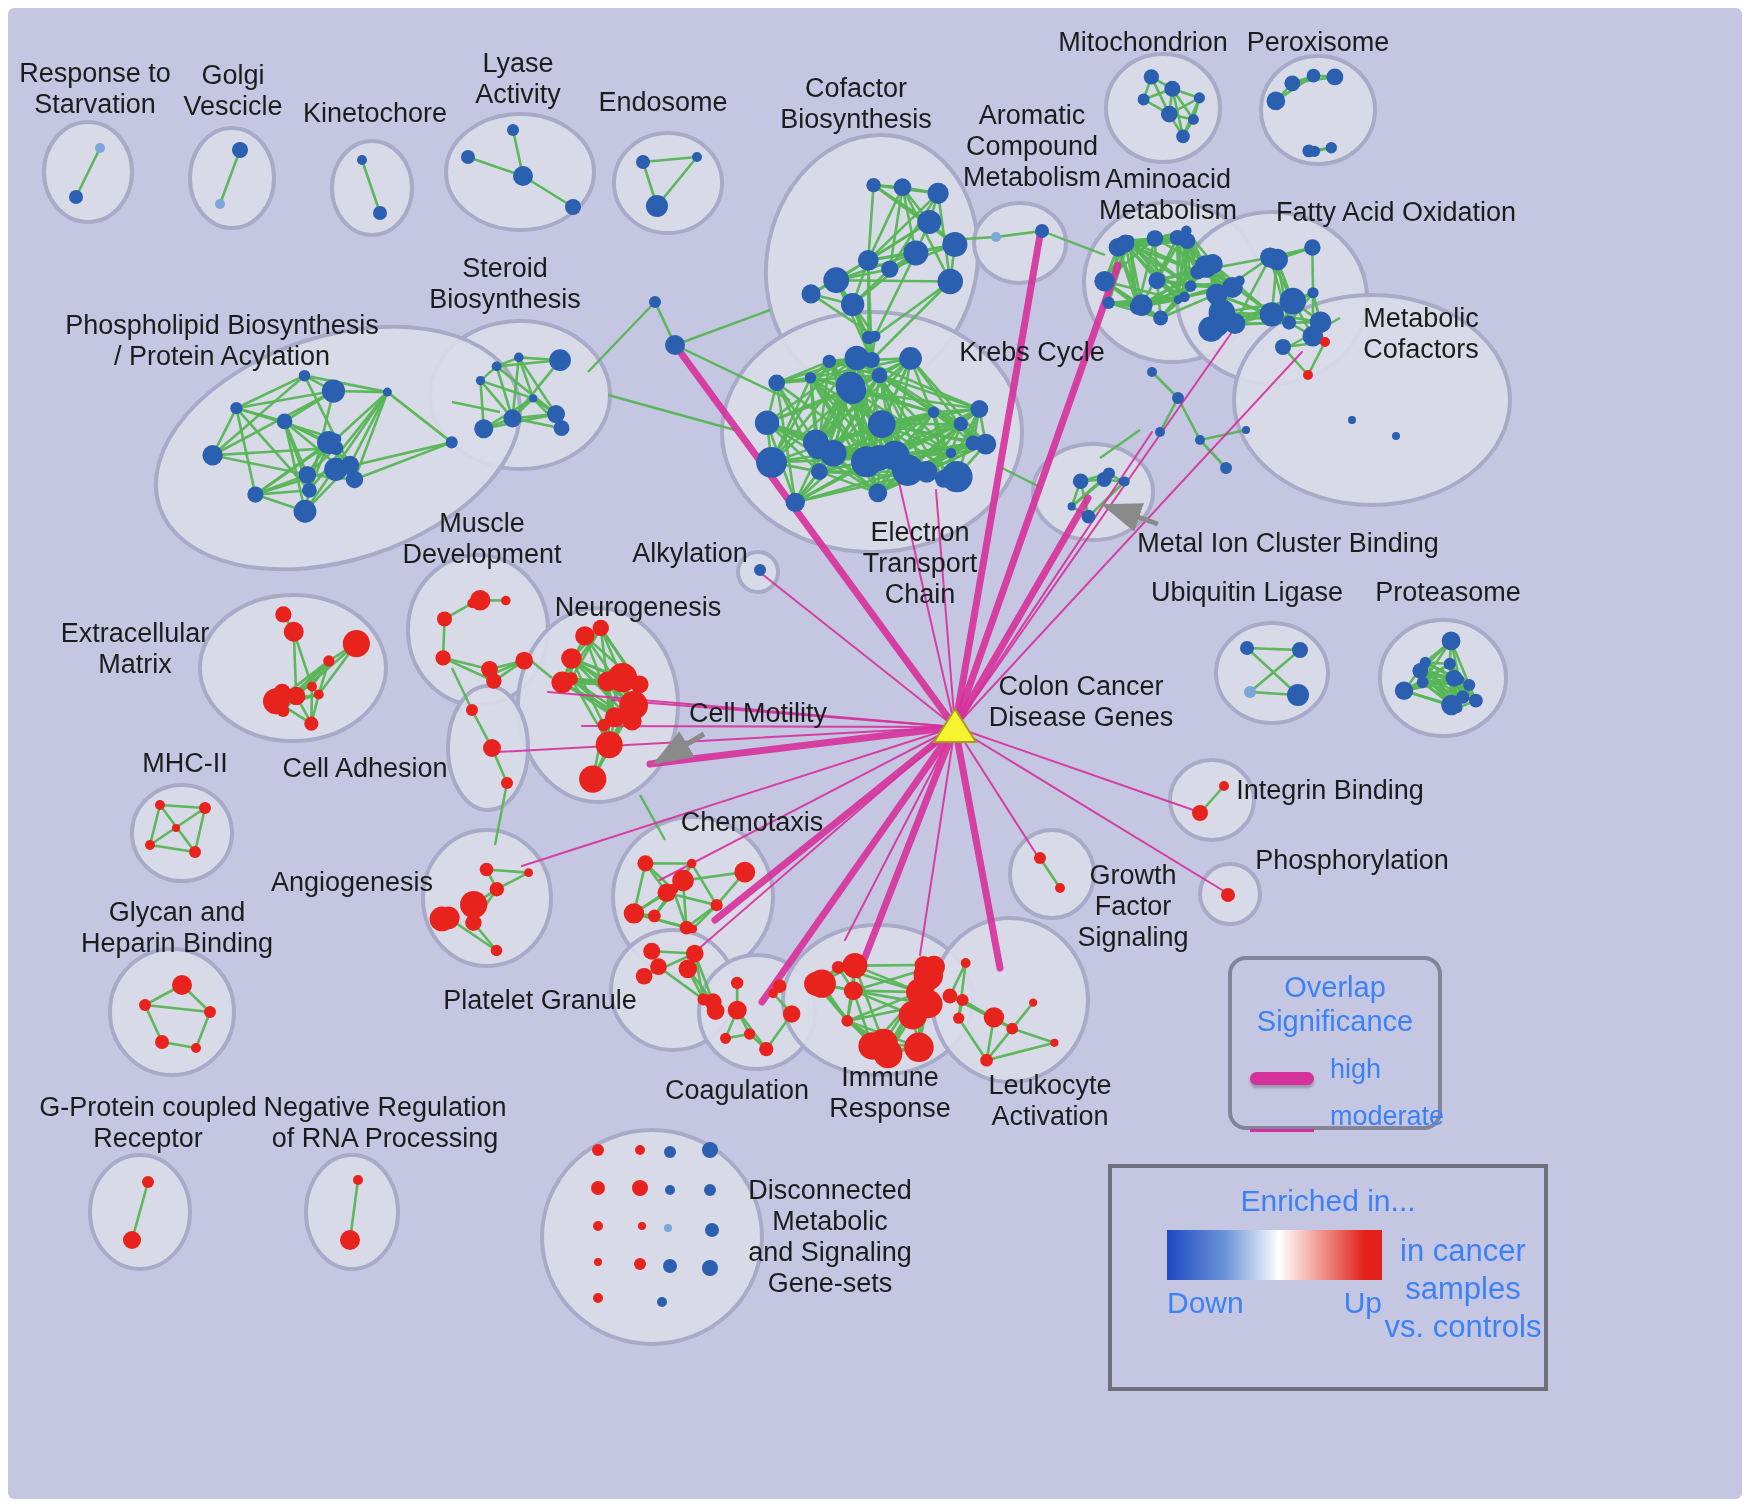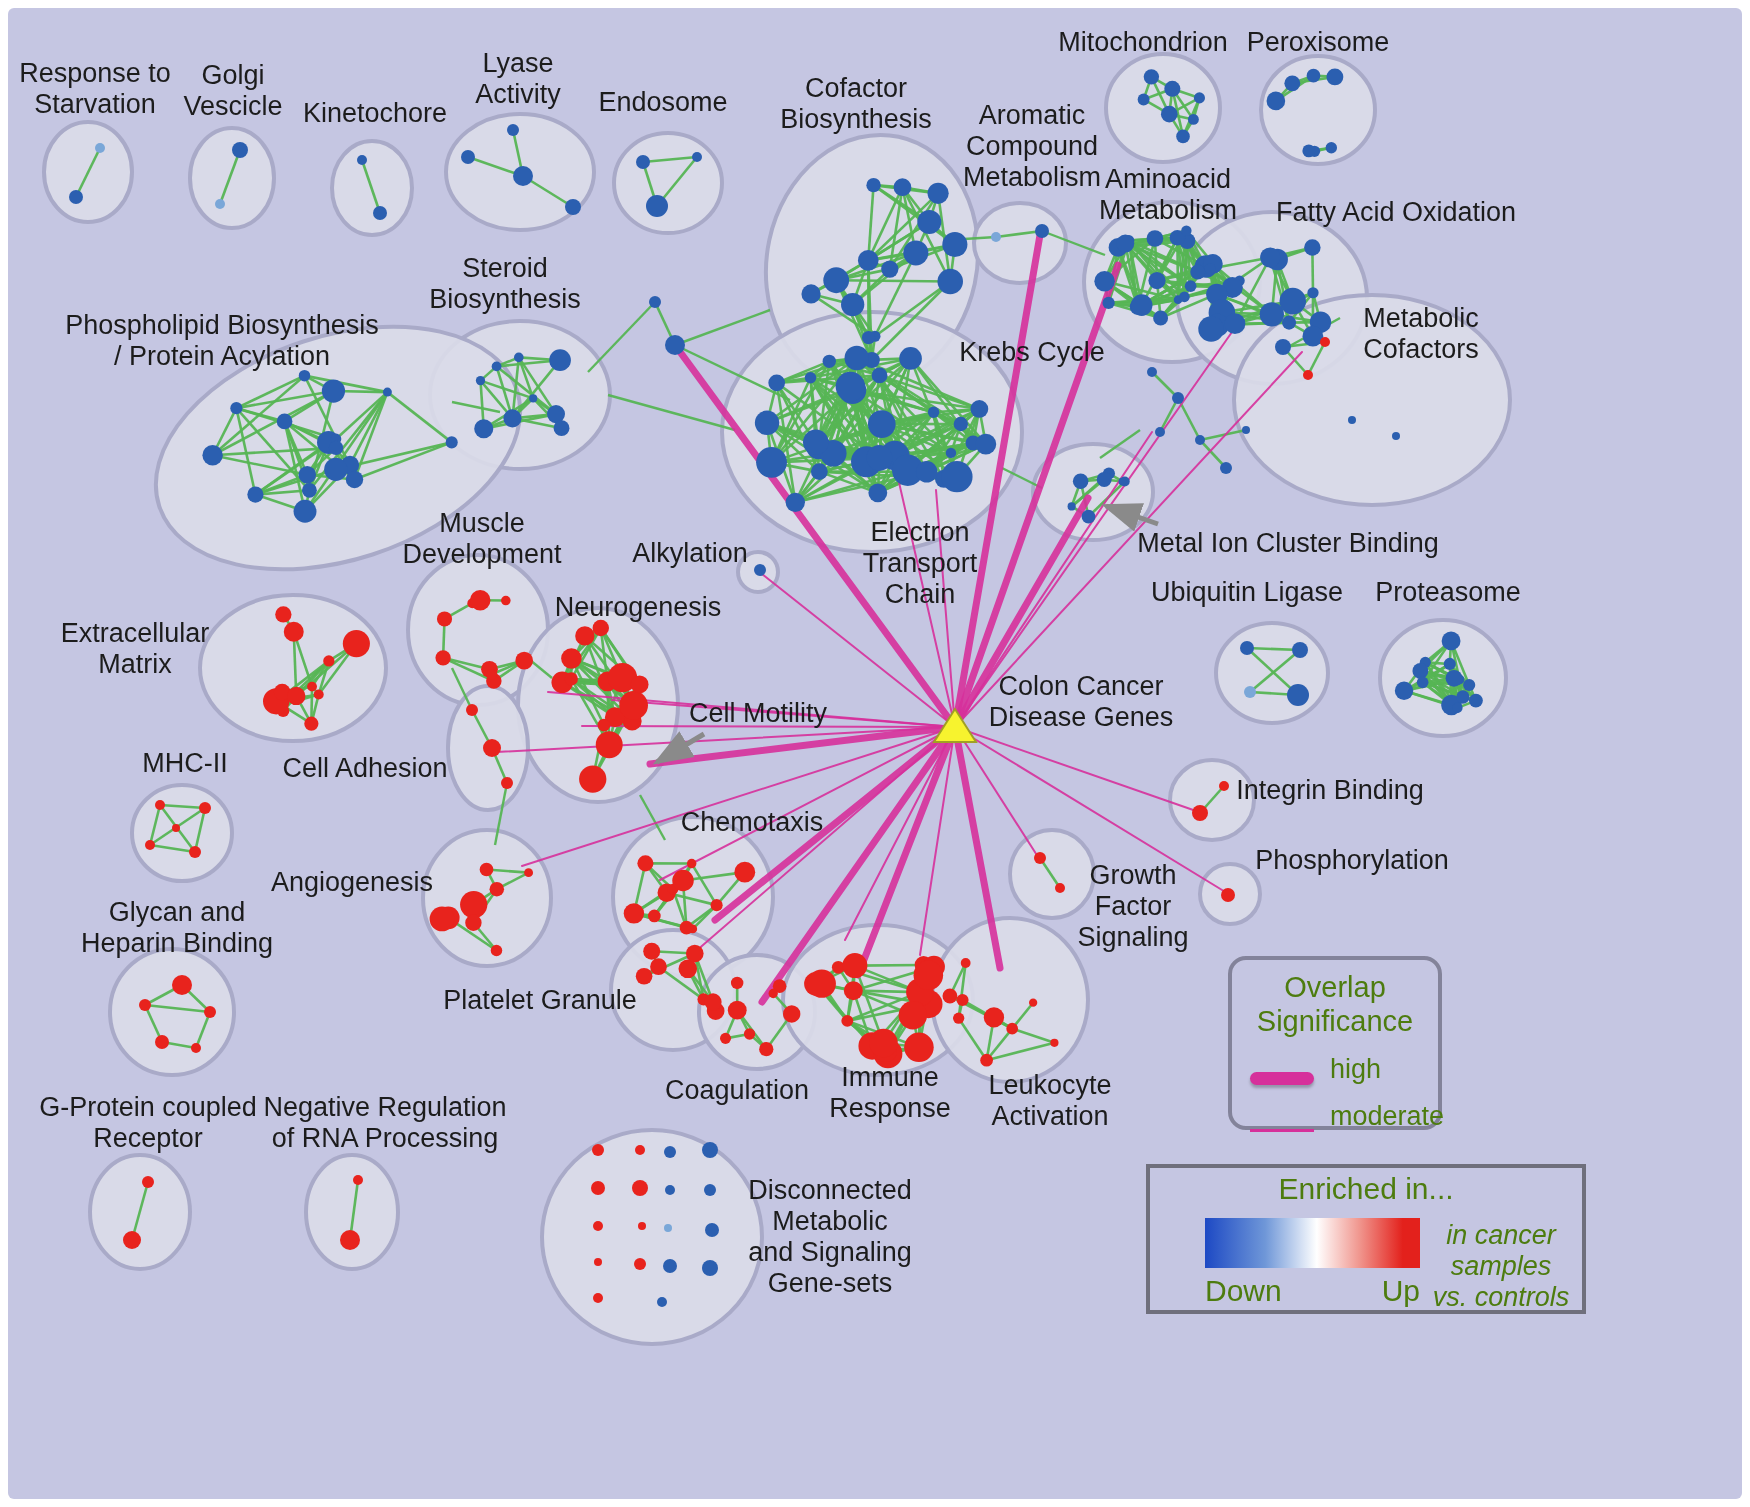--- a/index.html
+++ b/index.html
@@ -1,31 +1,31 @@
 <!DOCTYPE html>
 <html><head>
 <meta charset="utf-8">
 <style>
   html,body{margin:0;padding:0;background:#ffffff;font-family:"Liberation Sans",sans-serif;}
   .stage{position:relative;width:1750px;height:1507px;background:#ffffff;overflow:hidden;}
   svg.network{position:absolute;left:0;top:0;}
-  .legend{position:absolute;box-sizing:border-box;color:#4d7c0f;}
+  .legend{position:absolute;box-sizing:border-box;color:#3b82f6;}
   .legend-overlap{left:1228px;top:956px;width:214px;height:174px;border:4px solid #83839a;border-radius:18px;padding-top:10px;}
   .legend-overlap .ttl{text-align:center;font-size:29px;line-height:34px;white-space:pre-line;}
   .legend-row{display:flex;align-items:flex-end;gap:16px;margin:16px 0 0 18px;font-size:27px;}
   .sample{width:64px;flex:0 0 auto;}
   .sample.hi{height:13px;background:#d6309b;border-radius:7px;box-shadow:0 3px 3px rgba(0,0,0,0.25);}
   .sample.mod{height:3px;background:#d6309b;}
-  .legend-enriched{left:1108px;top:1164px;width:440px;height:150px;border:4px solid #6f6f7c;padding-top:4px;margin-left:38px;}
+  .legend-enriched{left:1108px;top:1164px;width:440px;height:227px;border:4px solid #6f6f7c;padding-top:16px;}
   .legend-enriched .ttl{text-align:center;font-size:30px;}
   .encontent{display:flex;margin-top:12px;}
   .gradwrap{margin-left:55px;width:215px;flex:0 0 auto;}
   .gradbar{height:50px;background:linear-gradient(90deg,#1d49c4 0%,#6f97d8 28%,#ffffff 52%,#f0958d 72%,#e3211c 92%,#e3211c 100%);}
   .gradlabels{display:flex;justify-content:space-between;font-size:30px;margin-top:6px;text-align:center;}
-  .ennote{flex:1;text-align:center;font-size:27px;line-height:31px;white-space:pre-line;margin-top:2px;font-style:italic;}
+  .ennote{flex:1;text-align:center;font-size:31px;line-height:38px;white-space:pre-line;margin-top:2px;}
 </style>
 </head>
 <body>
 
 <div class="stage">
 
   <svg id="net" class="network" width="1750" height="1507" viewBox="0 0 1750 1507">
       <rect x="0" y="0" width="1750" height="1507" fill="#ffffff"></rect>
       <rect x="8" y="8" width="1734" height="1491" rx="6" fill="#c5c6e2"></rect>
       <g>

